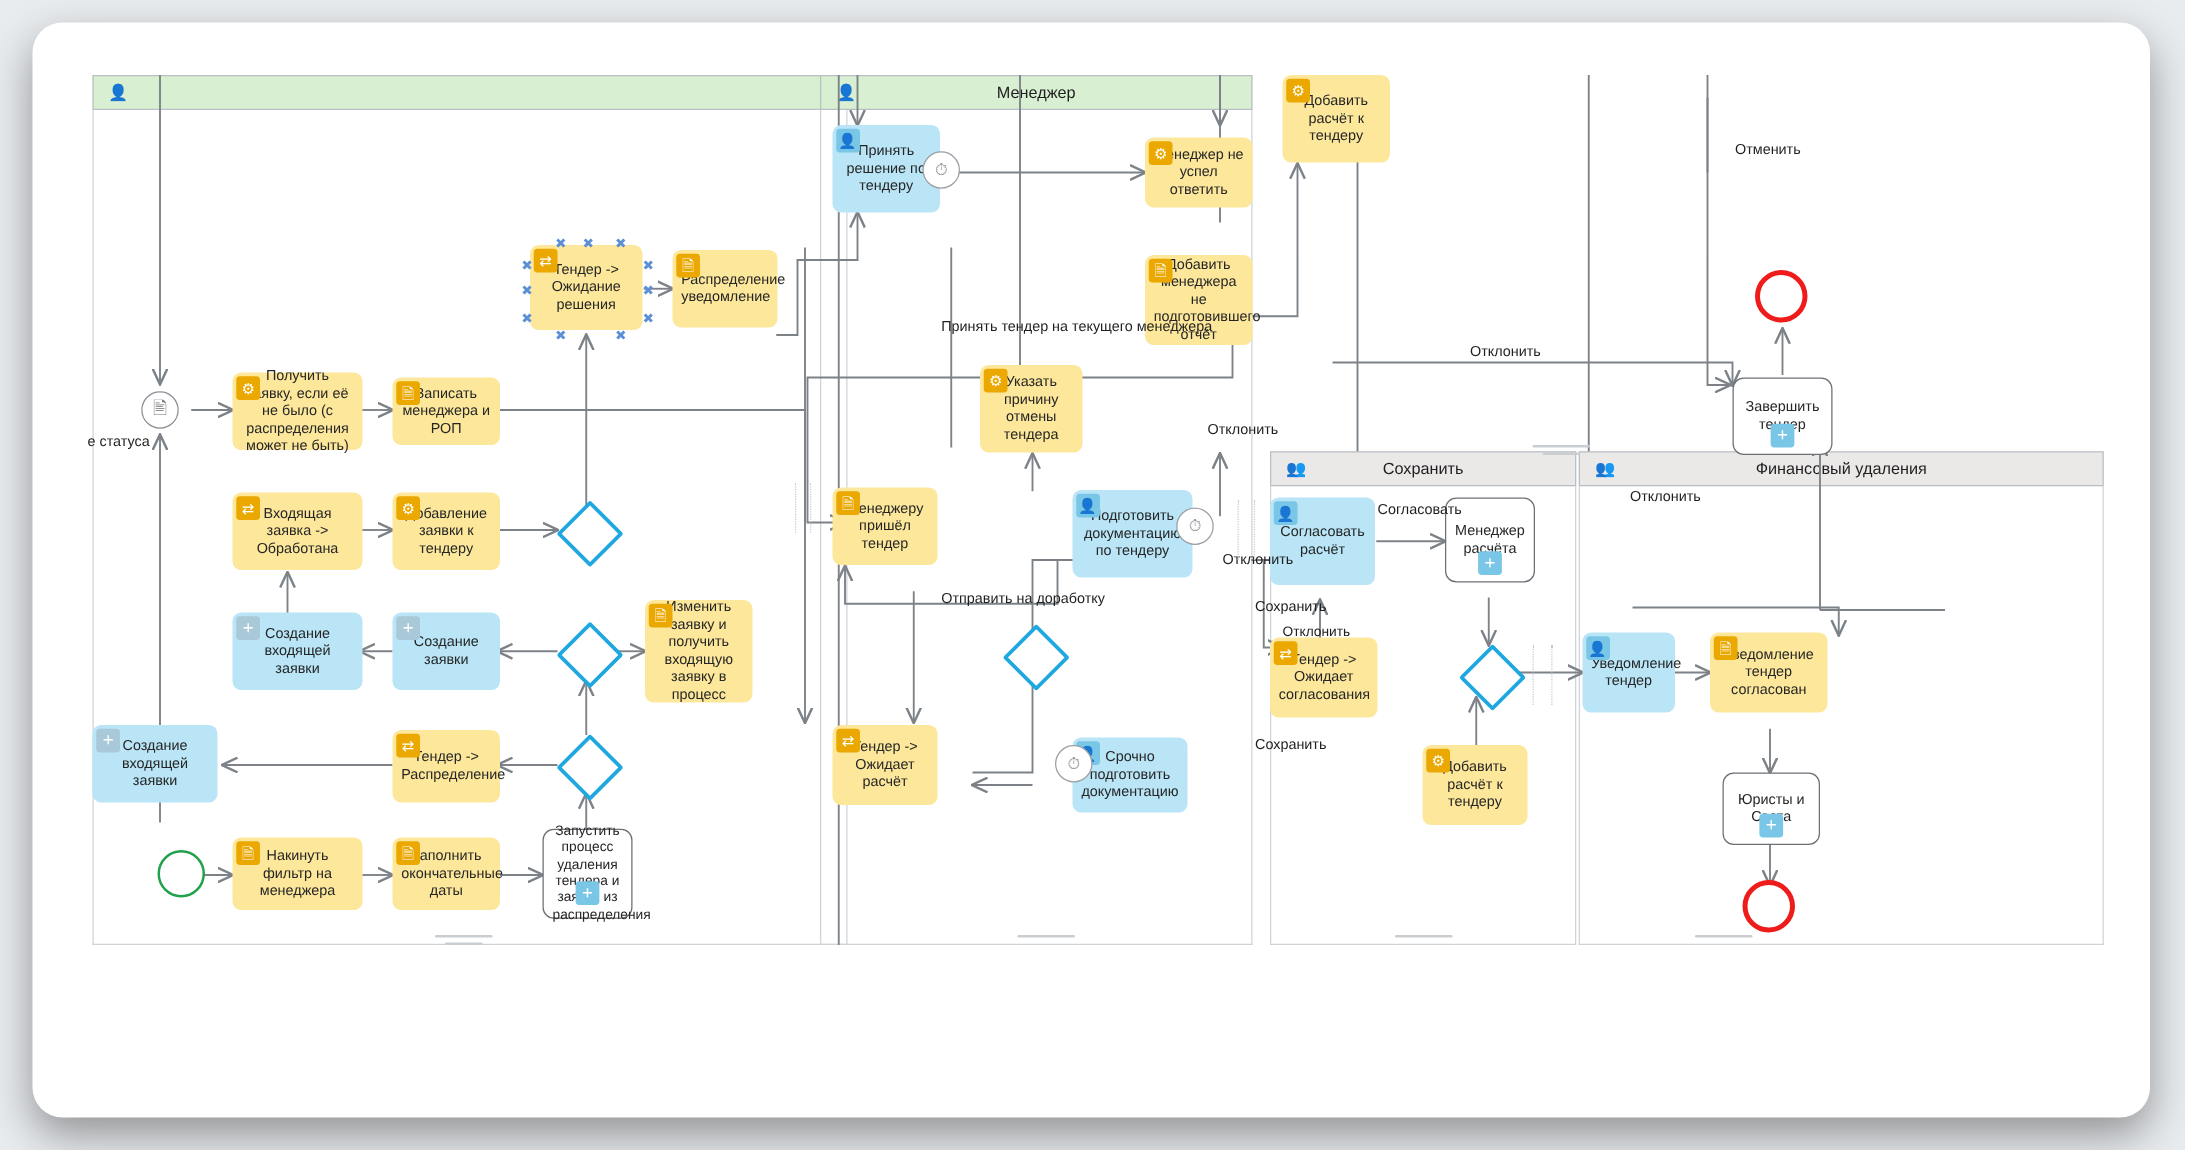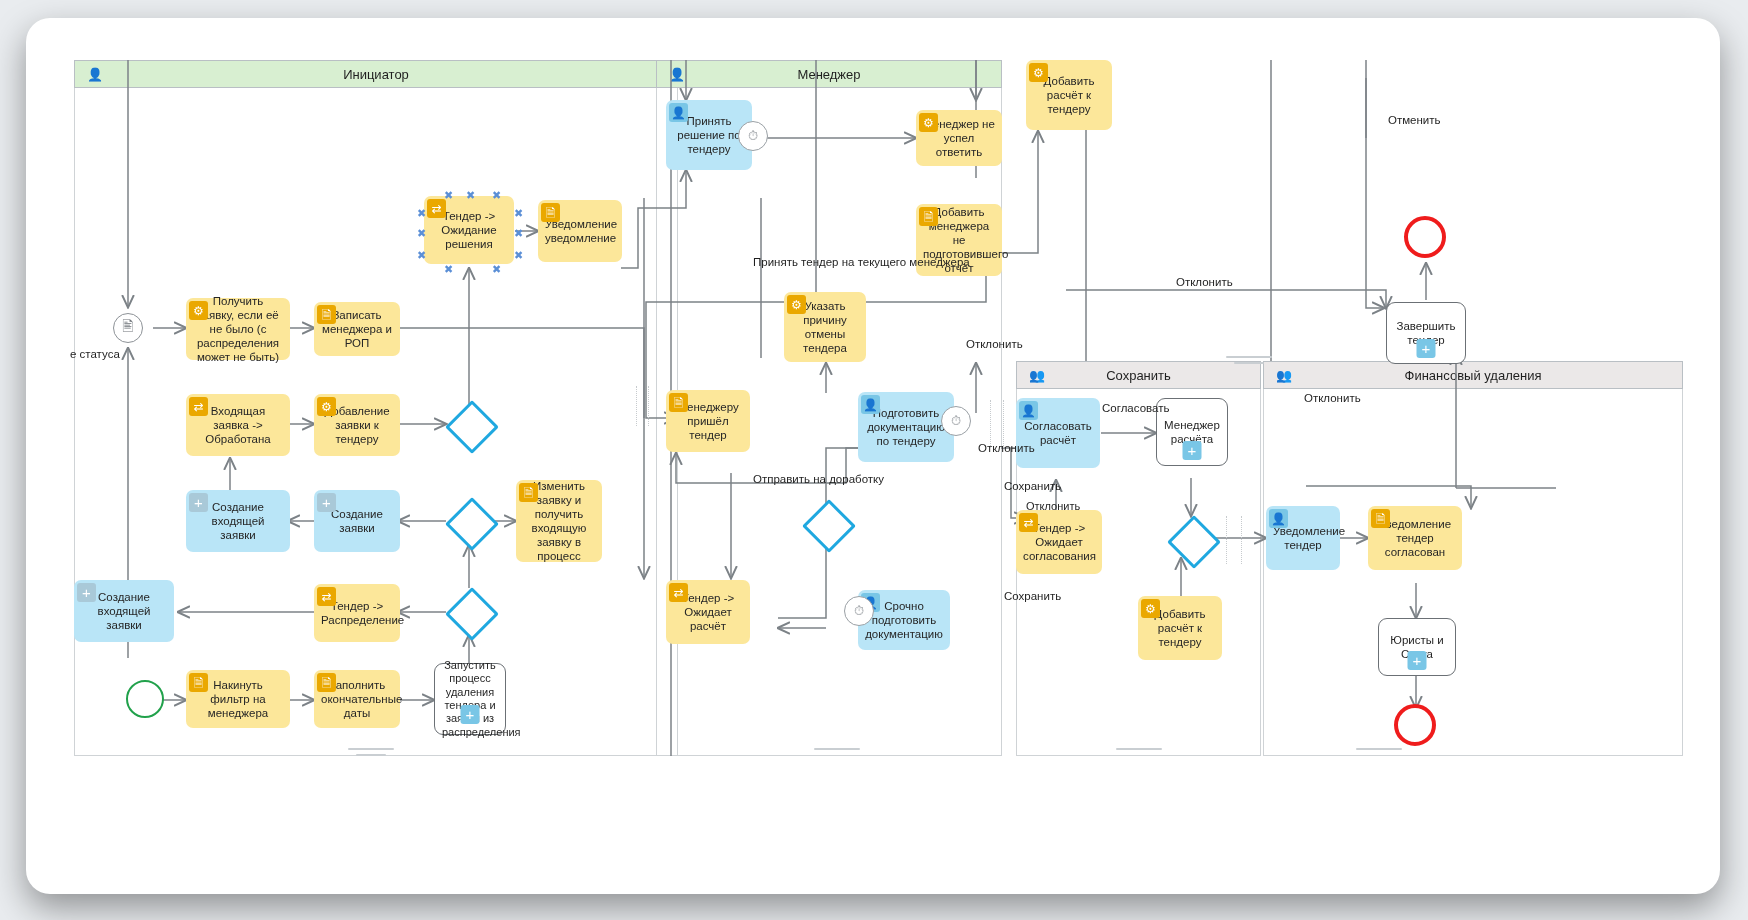--- a/index.html
+++ b/index.html
@@ -56,21 +56,20 @@
 </style>
 </head>
 <body>
 
 <div id="app">
   <div id="canvasFrame">
     <div id="diagram">
 
       <div class="laneband" style="left:48px;top:42px;width:604px;height:28px;">
         <span class="lane-icon">👤</span>
-        <span class="lane-title">Инициатор</span>
       </div>
       <div class="lanebox" style="left:48px;top:70px;width:604px;height:668px;"></div>
 
       <div class="laneband" style="left:630px;top:42px;width:346px;height:28px;">
         <span class="lane-icon">👤</span>
         <span class="lane-title">Менеджер</span>
       </div>
       <div class="lanebox" style="left:630px;top:70px;width:346px;height:668px;"></div>
 
       <div class="laneband grey" style="left:990px;top:343px;width:245px;height:28px;">
@@ -271,21 +270,21 @@
       <span class="marker-x" style="left:391px;top:210px;">✖</span>
       <span class="marker-x" style="left:391px;top:232px;">✖</span>
       <span class="marker-x" style="left:488px;top:190px;">✖</span>
       <span class="marker-x" style="left:488px;top:210px;">✖</span>
       <span class="marker-x" style="left:488px;top:232px;">✖</span>
       <span class="marker-x" style="left:418px;top:246px;">✖</span>
       <span class="marker-x" style="left:466px;top:246px;">✖</span>
 
       <div class="node task-y" style="left:512px;top:182px;width:84px;height:62px;">
         <span class="badge doc">🗎</span>
-        <span class="lbl">Уведомление уведомление</span>
+        <span class="lbl">Распределение уведомление</span>
       </div>
 
       <div class="gw" style="left:420px;top:383px;">
           <i></i>
         </div>
       <div class="gw" style="left:420px;top:480px;">
           <i></i>
         </div>
       <div class="gw" style="left:420px;top:570px;">
           <i></i>

